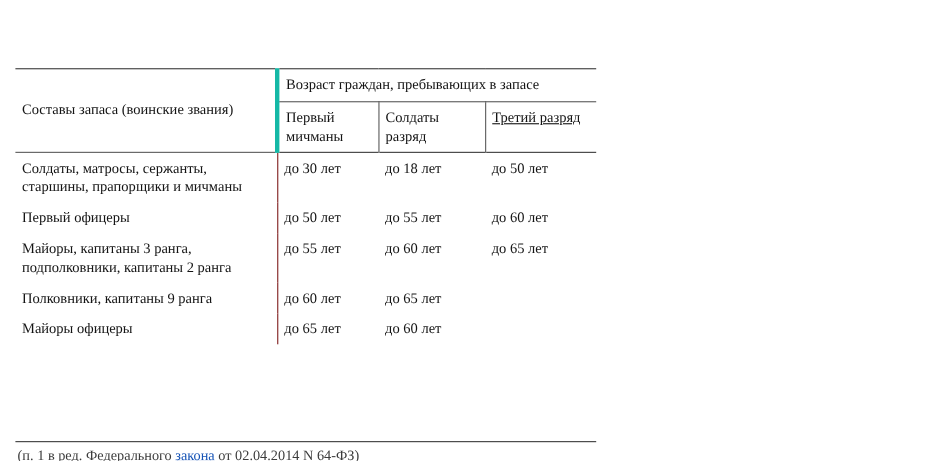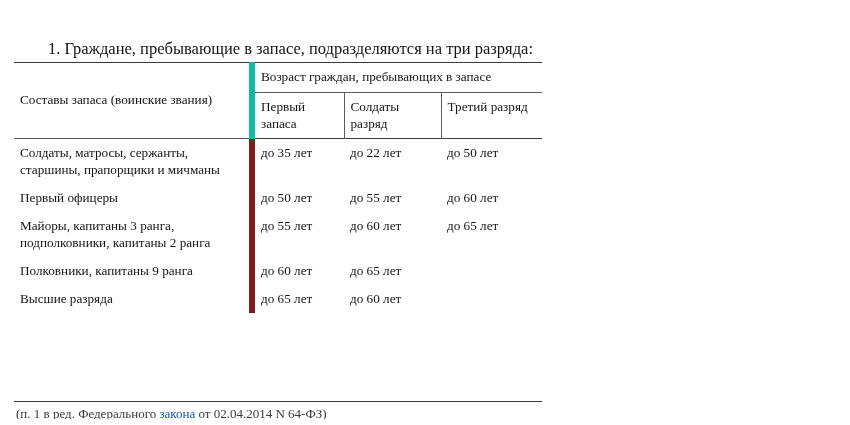--- a/index.html
+++ b/index.html
@@ -52,49 +52,49 @@
     vertical-align: top;
     padding: 5px 6px 6px 6px;
     font-weight: normal;
     text-align: left;
   }
   .hdr-top {
     border-top: 1.6px solid #3a3a3a;
     border-bottom: 1px solid #5a5a5a;
   }
   .hdr-left {
-    border-right: 6px solid #14b8a6;
+    border-right: 4px solid #14b8a6;
     text-align: center;
     vertical-align: middle;
     line-height: 18px;
   }
   .hdr-span {
     text-align: center;
     line-height: 18px;
     padding-top: 6px;
     margin-left: 44px;
   }
   .hdr-sub {
     text-align: center;
     line-height: 17px;
     border-right: 1px solid #5a5a5a;
     padding-top: 7px;
     padding-bottom: 10px;
   }
-  .hdr-sub.last { border-right: none; }
+  .hdr-sub.last { border-right: none; text-decoration: underline; }
   .hdr-left.tall {
     vertical-align: middle;
   }
   .body-row td {
     padding-top: 9px;
     padding-bottom: 9px;
     line-height: 17px;
   }
   .body-row td.rank {
-    border-right: 6px solid #7f1d1d;
+    border-right: 1px solid #7f1d1d;
     padding-left: 6px;
     padding-right: 10px;
   }
   .body-row td.age {
     white-space: nowrap;
   }
   .thick-top td {
     border-top: 1.6px solid #3a3a3a;
   }
   .bottom-rule {
@@ -126,46 +126,45 @@
     width: 850px;
     height: 6px;
     background: #ffffff;
   }
 </style>
 </head>
 <body>
 
 <div class="page">
 
-  <p class="intro">1. Граждане, пребывающие в запасе, подразделяются на три разряда:</p>
 
   <div class="table-wrap">
     <table class="reserve">
       <colgroup>
         <col class="c0">
           <col class="c1">
           <col class="c2">
           <col class="c3">
       </colgroup>
       <thead>
         <tr>
           <th class="hdr-top hdr-left tall" rowspan="2">Составы запаса (воинские звания)</th>
           <th class="hdr-top hdr-span" colspan="3">Возраст граждан, пребывающих в запасе</th>
         </tr>
         <tr>
-          <th class="hdr-sub">Первый запаса</th>
+          <th class="hdr-sub">Первый мичманы</th>
           <th class="hdr-sub">Солдаты разряд</th>
           <th class="hdr-sub last">Третий разряд</th>
         </tr>
       </thead>
       <tbody>
         <tr class="body-row thick-top">
           <td class="rank">Солдаты, матросы, сержанты, старшины, прапорщики и мичманы</td>
-          <td class="age">до 35 лет</td>
-          <td class="age">до 22 лет</td>
+          <td class="age">до 30 лет</td>
+          <td class="age">до 18 лет</td>
           <td class="age">до 50 лет</td>
         </tr>
         <tr class="body-row">
           <td class="rank">Первый офицеры</td>
           <td class="age">до 50 лет</td>
           <td class="age">до 55 лет</td>
           <td class="age">до 60 лет</td>
         </tr>
         <tr class="body-row">
           <td class="rank">Майоры, капитаны 3 ранга, подполковники, капитаны 2 ранга</td>
@@ -173,21 +172,21 @@
           <td class="age">до 60 лет</td>
           <td class="age">до 65 лет</td>
         </tr>
         <tr class="body-row">
           <td class="rank">Полковники, капитаны 9 ранга</td>
           <td class="age">до 60 лет</td>
           <td class="age">до 65 лет</td>
           <td class="age"></td>
         </tr>
         <tr class="body-row">
-          <td class="rank">Высшие разряда</td>
+          <td class="rank">Майоры офицеры</td>
           <td class="age">до 65 лет</td>
           <td class="age">до 60 лет</td>
           <td class="age"></td>
         </tr>
       </tbody>
     </table>
   </div>
 
   <div class="bottom-rule"></div>
 

